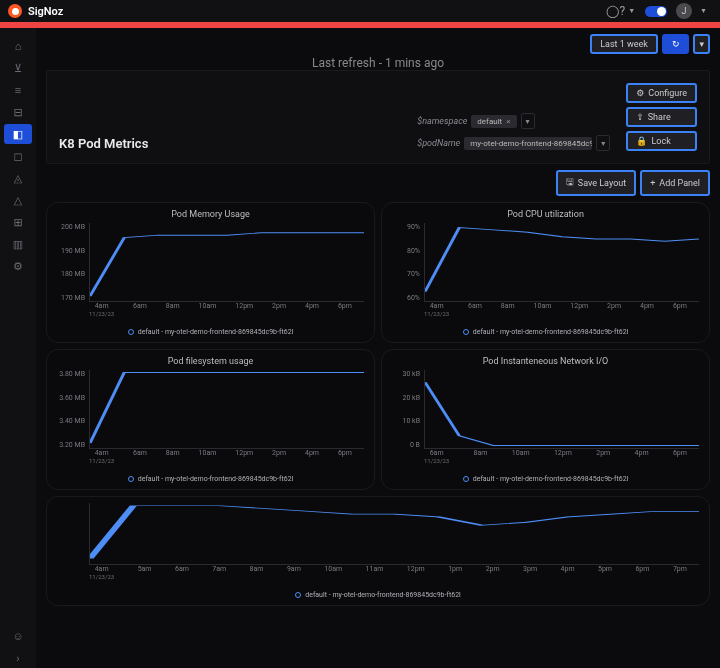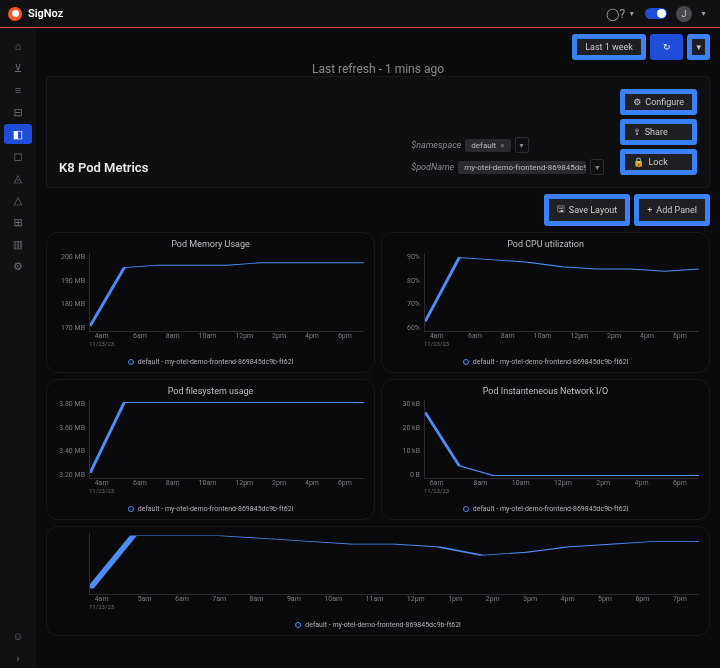--- a/index.html
+++ b/index.html
@@ -1,34 +1,34 @@
 <!DOCTYPE html>
 <html><head>
 <meta charset="utf-8">
 <style>
   html,body{margin:0;padding:0;background:#0b0b0d;color:#d0d0d0;font-family:-apple-system,BlinkMacSystemFont,"Segoe UI",Roboto,sans-serif;font-size:11px;width:720px;height:668px;overflow:hidden}
   *{box-sizing:border-box}
-  .topbar{height:28px;background:#111114;display:flex;align-items:center;padding:0 8px;border-bottom:1px solid #ef4444}
+  .topbar{height:28px;background:#111114;display:flex;align-items:center;padding:0 8px;border-bottom:6px solid #ef4444}
   .logo-circ{width:14px;height:14px;border-radius:50%;background:#ff5722;display:inline-flex;align-items:center;justify-content:center;margin-right:6px}
   .logo-circ::after{content:"";width:7px;height:7px;border-radius:50%;background:#fff}
   .brand{font-weight:600;color:#fff;font-size:11px}
   .top-spacer{flex:1}
   .top-ico{color:#9a9a9a;margin:0 5px;cursor:pointer;display:inline-flex;align-items:center;font-size:12px}
   .caret{font-size:7px;margin-left:3px}
   .toggle{width:22px;height:11px;background:#1e4ed8;border-radius:6px;position:relative;margin:0 5px;display:inline-block}
   .toggle::after{content:"";position:absolute;right:1px;top:1px;width:9px;height:9px;border-radius:50%;background:#fff}
   .avatar{width:16px;height:16px;border-radius:50%;background:#4a4a4e;display:flex;align-items:center;justify-content:center;font-size:9px;color:#ccc;margin-left:4px}
   .shell{display:flex;height:640px}
   .sidebar{width:36px;background:#111114;display:flex;flex-direction:column;align-items:center;padding-top:8px;gap:2px}
   .side-ico{width:28px;height:20px;display:flex;align-items:center;justify-content:center;color:#6a6a72;cursor:pointer;border-radius:3px;font-size:11px}
   .side-ico.active{background:#1e4ed8;color:#fff}
   .side-sep{flex:1}
   .main{flex:1;background:#0b0b0d;overflow-y:auto;padding:6px 10px}
   .toprow{display:flex;align-items:center;justify-content:flex-end;gap:4px;margin-bottom:2px}
-  .btn{background:#1f1f24;border:5px solid #3b82f6;color:#ccc;padding:3px 8px;border-radius:3px;font-size:9px;cursor:pointer;display:inline-flex;align-items:center;gap:4px}
+  .btn{background:#1f1f24;border:2px solid #3b82f6;color:#ccc;padding:3px 8px;border-radius:3px;font-size:9px;cursor:pointer;display:inline-flex;align-items:center;gap:4px}
   .btn.blue{background:#1e4ed8;border-color:#1e4ed8;color:#fff}
   .refresh{font-size:12px;color:#888;text-align:center;}
   .header-card{background:#0f0f12;border:1px solid #1a1a1e;border-radius:3px;padding:12px;display:flex;align-items:flex-end;gap:16px;margin-bottom:6px}
   .title{font-size:13px;font-weight:600;color:#eaeaea}
   .hdr-fill{flex:1}
   .vars{display:flex;flex-direction:column;gap:6px}
   .var-row{display:flex;align-items:center;gap:4px}
   .var-label{font-size:9px;color:#8a8a92;font-style:italic}
   .tag{background:#2a2a30;color:#bbb;font-size:8px;padding:2px 6px;border-radius:2px;display:inline-flex;align-items:center;gap:4px}
   .tag .x{color:#888;cursor:pointer}

